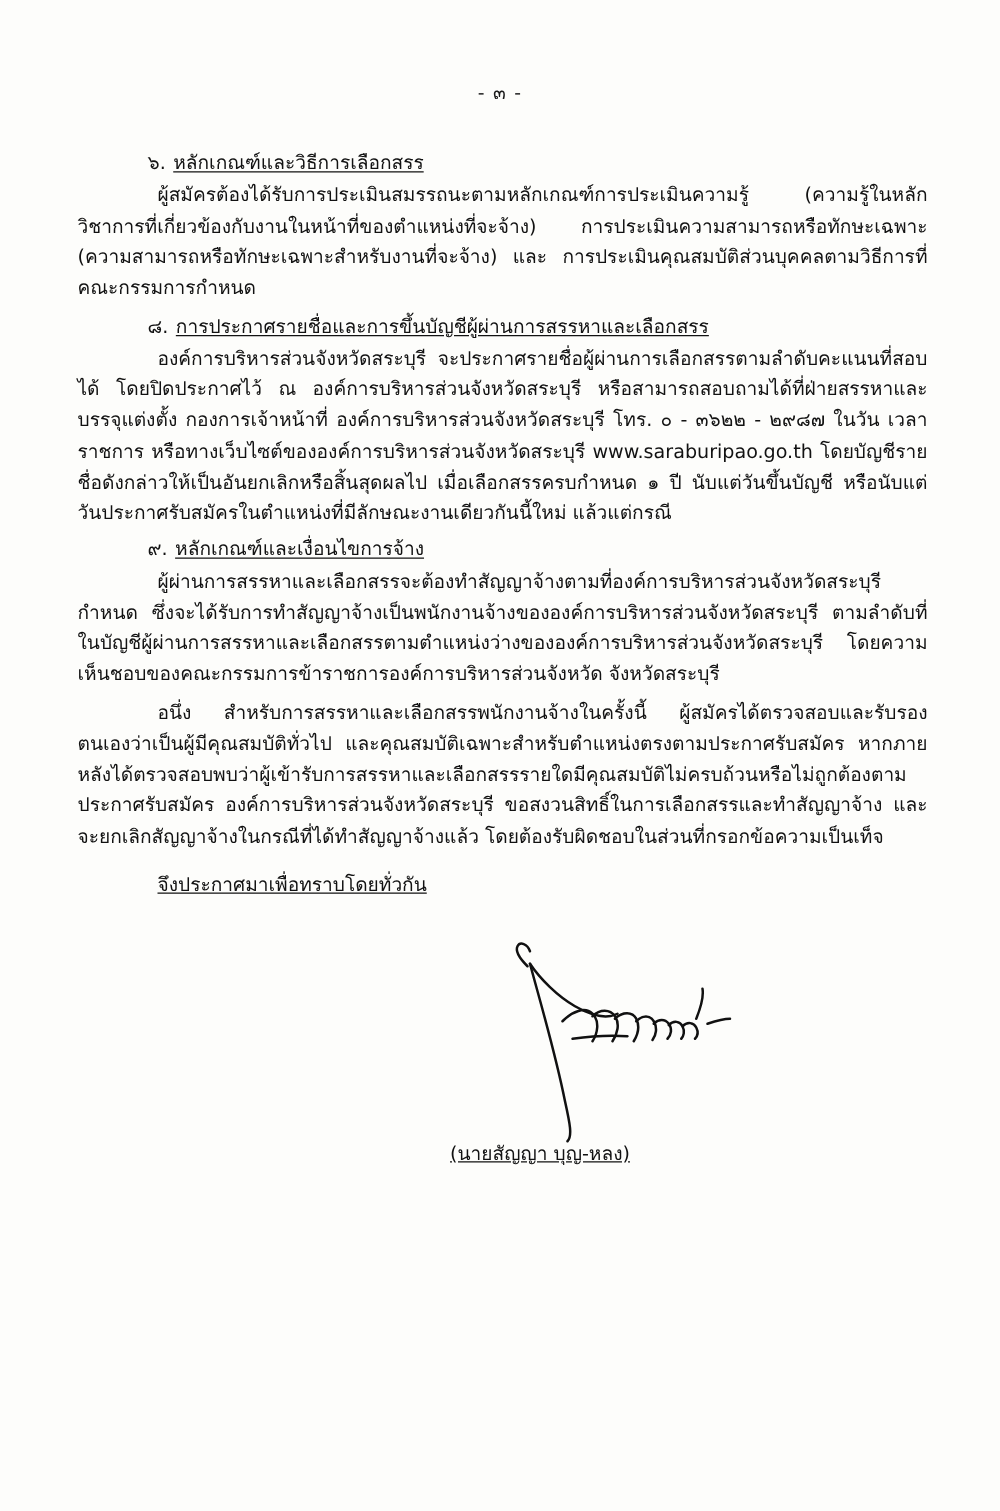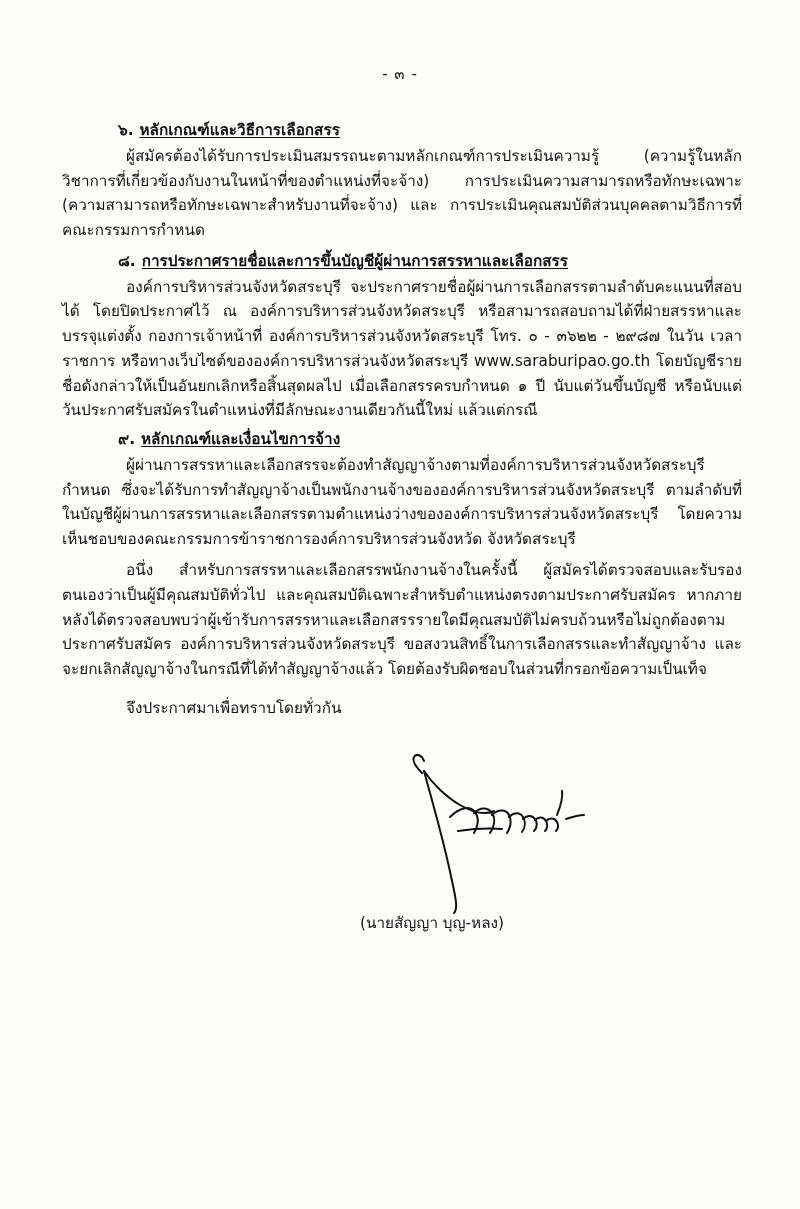--- a/index.html
+++ b/index.html
@@ -37,21 +37,21 @@
     font-size: 15.3px;
     line-height: 1.62;
     color: #121212;
   }
   .section {
     margin-bottom: 2px;
   }
   .heading {
     margin: 0 0 1px 0;
     padding-left: 56px;
-    font-weight: bold;
+    font-weight: normal;
   }
   .heading .num {
     display: inline-block;
     margin-right: 6px;
   }
   .heading .title {
     text-decoration: underline;
     text-underline-offset: 2px;
   }
   .para {
@@ -59,20 +59,21 @@
     text-align: justify;
     text-justify: inter-word;
   }
   .para .lead {
     display: inline-block;
     width: 64px;
   }
   .closing {
     margin-top: 14px;
     padding-left: 64px;
+    text-decoration: underline;
   }
   .announce-line {
     margin-top: 14px;
     padding-left: 156px;
     letter-spacing: 0.2px;
   }
   .announce-line .date-val {
     display: inline-block;
     min-width: 56px;
     text-align: center;
@@ -86,20 +87,21 @@
     position: absolute;
     left: 300px;
     top: 6px;
     width: 250px;
     height: 185px;
   }
   .sign-name {
     text-align: center;
     padding-left: 60px;
     margin-top: -4px;
+    text-decoration: underline;
   }
   .sign-title {
     text-align: center;
     padding-left: 60px;
     margin-top: 1px;
   }
   .spacer-sm { height: 6px; }
   .spacer-xs { height: 2px; }
 </style>
 </head>

